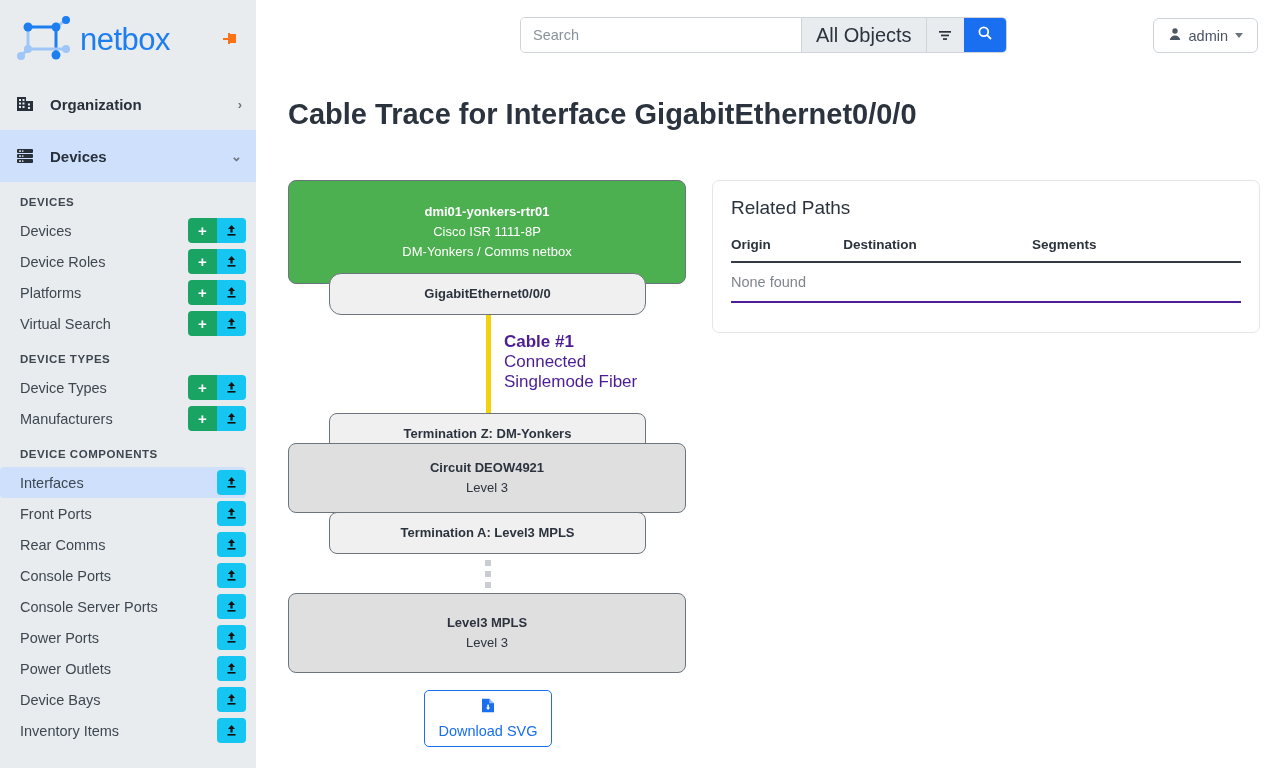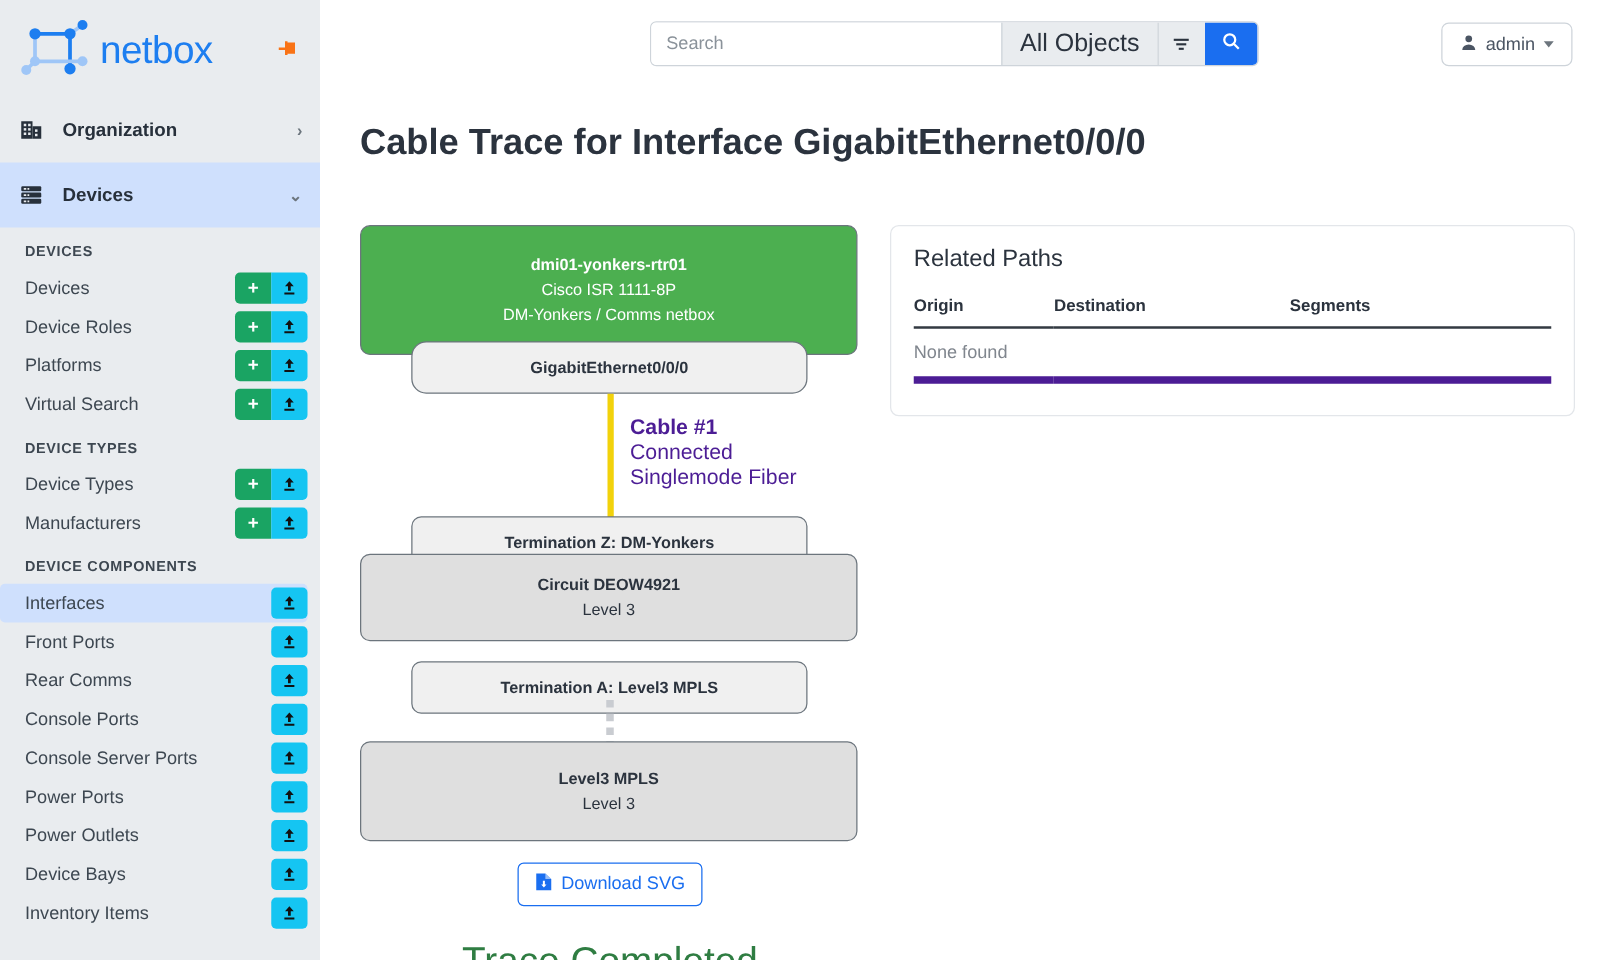--- a/index.html
+++ b/index.html
@@ -130,21 +130,21 @@
   .cable-line { position: absolute; background: #f2d20b; }
   .cable-label { position: absolute; font-size: 17px; color: #4c1d95; line-height: 20px; }
   .cable-label .b { font-weight: 700; }
   .dot-conn { position: absolute; width: 6px; }
   .dot-conn i { display:block; width:6px;height:6px;background:#c9ccd1;margin-bottom:5px; }
 
   .dl-btn {
     display: inline-flex; align-items: center; gap: 7px;
     margin: 12px 0 0 0; padding: 7px 13px;
     border: 1px solid #1a6ef0; border-radius: 5px;
-    color: #1a6ef0; background: #fff; font-size: 14.5px; cursor: pointer;
+    color: #1a6ef0; background: #fff; font-size: 14.5px; cursor: pointer; flex-direction: column;
   }
   .dl-wrap { text-align: center; width: 400px; }
   .trace-done {
     text-align: center; width: 400px;
     margin-top: 26px; font-size: 31px; color: #2f7d42; font-weight: 400;
   }
 
   
   .card {
     width: 568px; height: 153px;
@@ -152,21 +152,21 @@
     background: #fff; padding: 16px 18px 0 18px;
   }
   .card-title { font-size: 19px; color: #2b333e; font-weight: 400; margin-bottom: 18px; }
   table.paths { width: 100%; border-collapse: collapse; }
   table.paths th {
     text-align: left; font-size: 13.5px; font-weight: 700; color: #2b333e;
     padding: 0 0 9px 0; border-bottom: 2px solid #333a42;
   }
   table.paths td {
     font-size: 14.5px; color: #80868e; padding: 11px 0;
-    border-bottom: 6px solid #4c1d95;
+    border-bottom: 2px solid #4c1d95;
   }
 </style>
 </head>
 <body>
 
 <div class="app">
 
   <aside class="sidebar">
 
     <div class="brand">
@@ -491,21 +491,21 @@
 
           <div class="node node-term" style="left:41px; top:233px; width:317px; height:42px;">
             <div class="t1">Termination Z: DM-Yonkers</div>
           </div>
 
           <div class="node node-grey" style="left:0px; top:263px; width:398px; height:70px;">
             <div class="t1">Circuit DEOW4921</div>
             <div class="t2">Level 3</div>
           </div>
 
-          <div class="node node-term" style="left:41px; top:349px; width:317px; height:42px;">
+          <div class="node node-term" style="left:41px; top:332px; width:317px; height:42px;">
             <div class="t1">Termination A: Level3 MPLS</div>
           </div>
 
           <div class="dot-conn" style="left:197px; top:380px;">
             <i></i>
               <i></i>
               <i></i>
               <i></i>
           </div>
 

